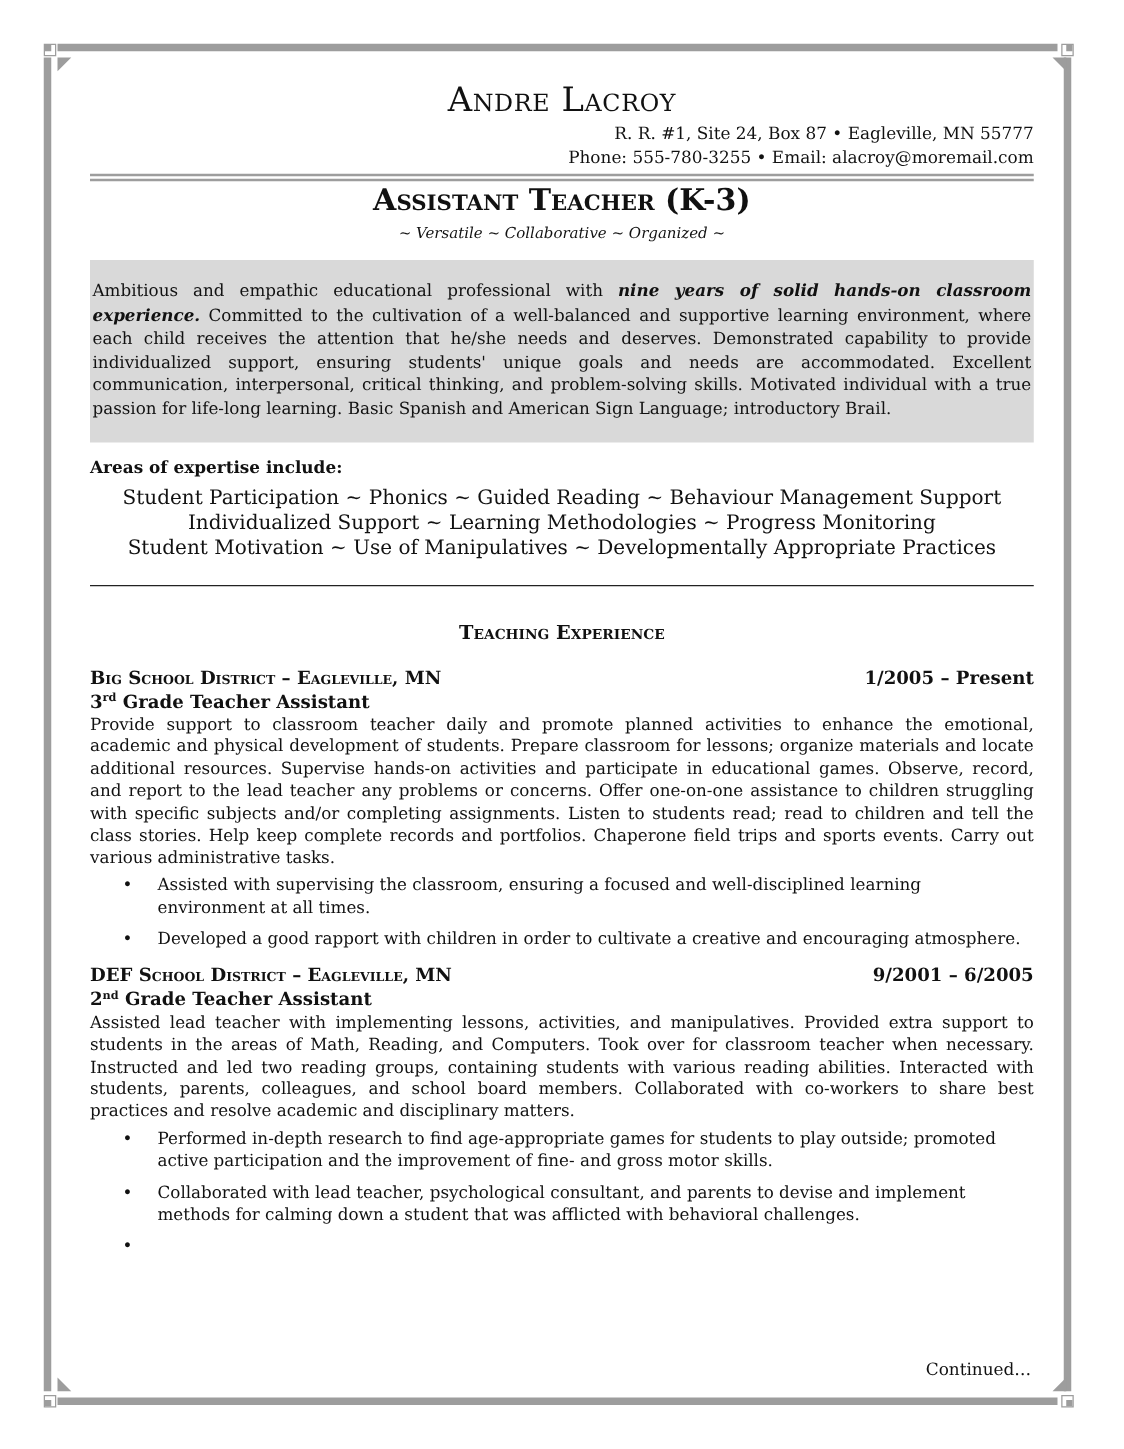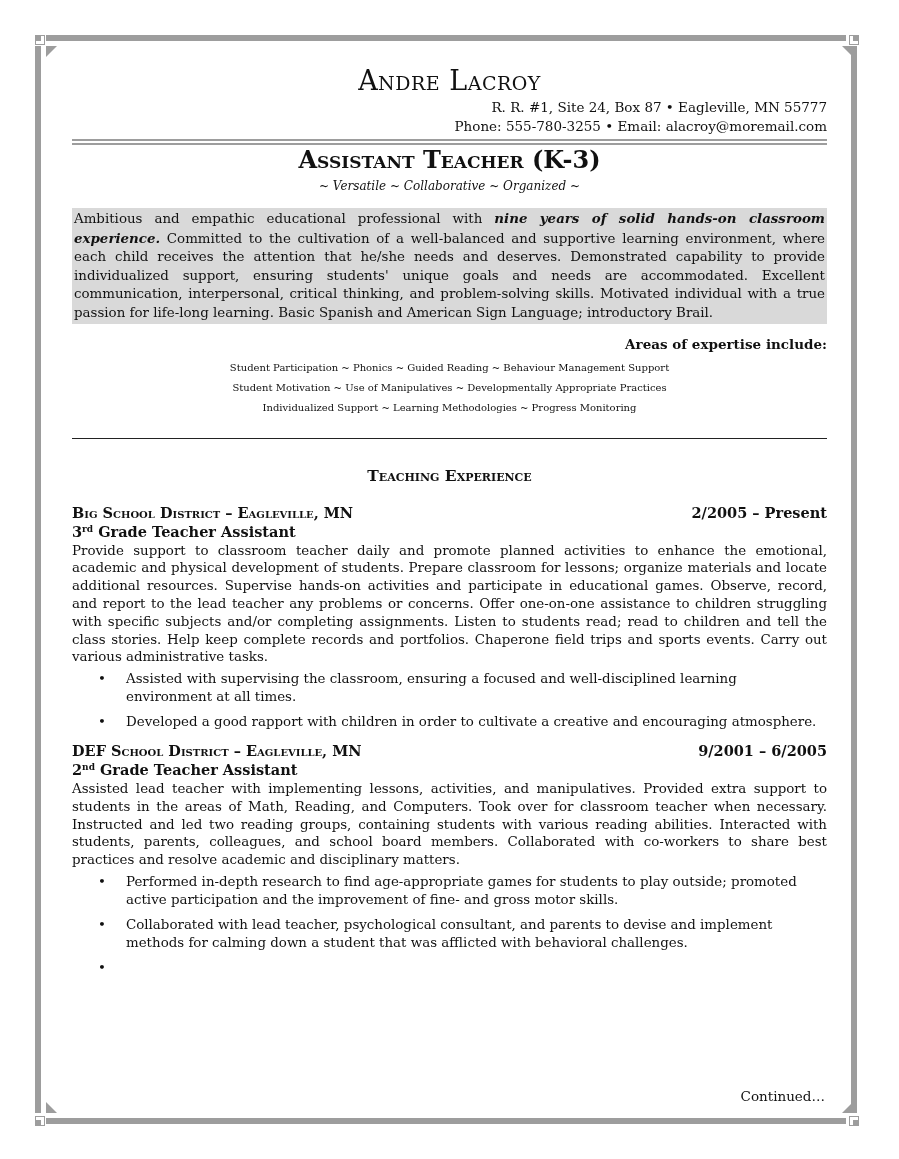--- a/index.html
+++ b/index.html
@@ -35,27 +35,27 @@
   .contact { text-align: right; font-size: 13.5px; line-height: 19px; }
   .double-rule { margin-top: 3px; height: 2px; border-top: 2px solid #9d9d9d; border-bottom: 2px solid #9d9d9d; }
 
   .job-title {
     text-align: center; font-size: 24px; font-weight: bold; font-variant: small-caps;
     line-height: 30px;
   }
   .tagline { text-align: center; font-size: 12px; font-style: italic; line-height: 18px; margin-top: 2px; }
 
   .summary {
-    margin-top: 13px; background: #d9d9d9; padding: 1px 2px;
+    margin-top: 13px; background: #d9d9d9; padding: 16px 2px;
     font-size: 13.4px; line-height: 18.6px; text-align: justify;
   }
   .summary strong { font-style: italic; font-weight: bold; }
 
-  .areas-title { text-align: right; font-size: 13.5px; font-weight: bold; margin-top: 10px; line-height: 20px; }
-  .areas { text-align: center; font-size: 10px; line-height: 20px; margin-top: 4px; }
+  .areas-title { text-align: left; font-size: 13.5px; font-weight: bold; margin-top: 10px; line-height: 20px; }
+  .areas { text-align: center; font-size: 16px; line-height: 20px; margin-top: 4px; }
 
   .hr { border-top: 1px solid #222; margin-top: 20px; }
 
   .section-title {
     text-align: center; font-size: 15.5px; font-weight: bold; font-variant: small-caps;
     margin-top: 26px; line-height: 22px;
   }
 
   .job { margin-top: 16px; }
   .job + .job { margin-top: 10px; }
@@ -95,32 +95,32 @@
   </div>
 
   <div class="job-title">Assistant Teacher (K-3)</div>
   <div class="tagline">~ Versatile ~ Collaborative ~ Organized ~</div>
 
   <div class="summary"><span>Ambitious and empathic educational professional with </span><strong>nine years of solid hands-on classroom experience.</strong><span> Committed to the cultivation of a well-balanced and supportive learning environment, where each child receives the attention that he/she needs and deserves. Demonstrated capability to provide individualized support, ensuring students' unique goals and needs are accommodated. Excellent communication, interpersonal, critical thinking, and problem-solving skills. Motivated individual with a true passion for life-long learning. Basic Spanish and American Sign Language; introductory Brail.</span></div>
 
   <div class="areas-title">Areas of expertise include:</div>
   <div class="areas">
     <div>Student Participation ~ Phonics ~ Guided Reading ~ Behaviour Management Support</div>
+    <div>Individualized Support ~ Learning Methodologies ~ Progress Monitoring</div>
     <div>Student Motivation ~ Use of Manipulatives ~ Developmentally Appropriate Practices</div>
-    <div>Individualized Support ~ Learning Methodologies ~ Progress Monitoring</div>
   </div>
 
   <div class="hr"></div>
 
   <div class="section-title">Teaching Experience</div>
 
   <div class="job">
     <div class="job-head">
       <span class="employer">Big School District – Eagleville, MN</span>
-      <span>2/2005 – Present</span>
+      <span>1/2005 – Present</span>
     </div>
     <div class="role"><span>3</span><sup>rd</sup><span> Grade Teacher Assistant</span></div>
     <div class="desc">Provide support to classroom teacher daily and promote planned activities to enhance the emotional, academic and physical development of students. Prepare classroom for lessons; organize materials and locate additional resources. Supervise hands-on activities and participate in educational games. Observe, record, and report to the lead teacher any problems or concerns. Offer one-on-one assistance to children struggling with specific subjects and/or completing assignments. Listen to students read; read to children and tell the class stories. Help keep complete records and portfolios. Chaperone field trips and sports events. Carry out various administrative tasks.</div>
     <ul class="bullets">
       <li><span class="dot">•</span><span>Assisted with supervising the classroom, ensuring a focused and well-disciplined learning environment at all times.</span></li>
       <li><span class="dot">•</span><span>Developed a good rapport with children in order to cultivate a creative and encouraging atmosphere.</span></li>
     </ul>
   </div>
 
   <div class="job">

